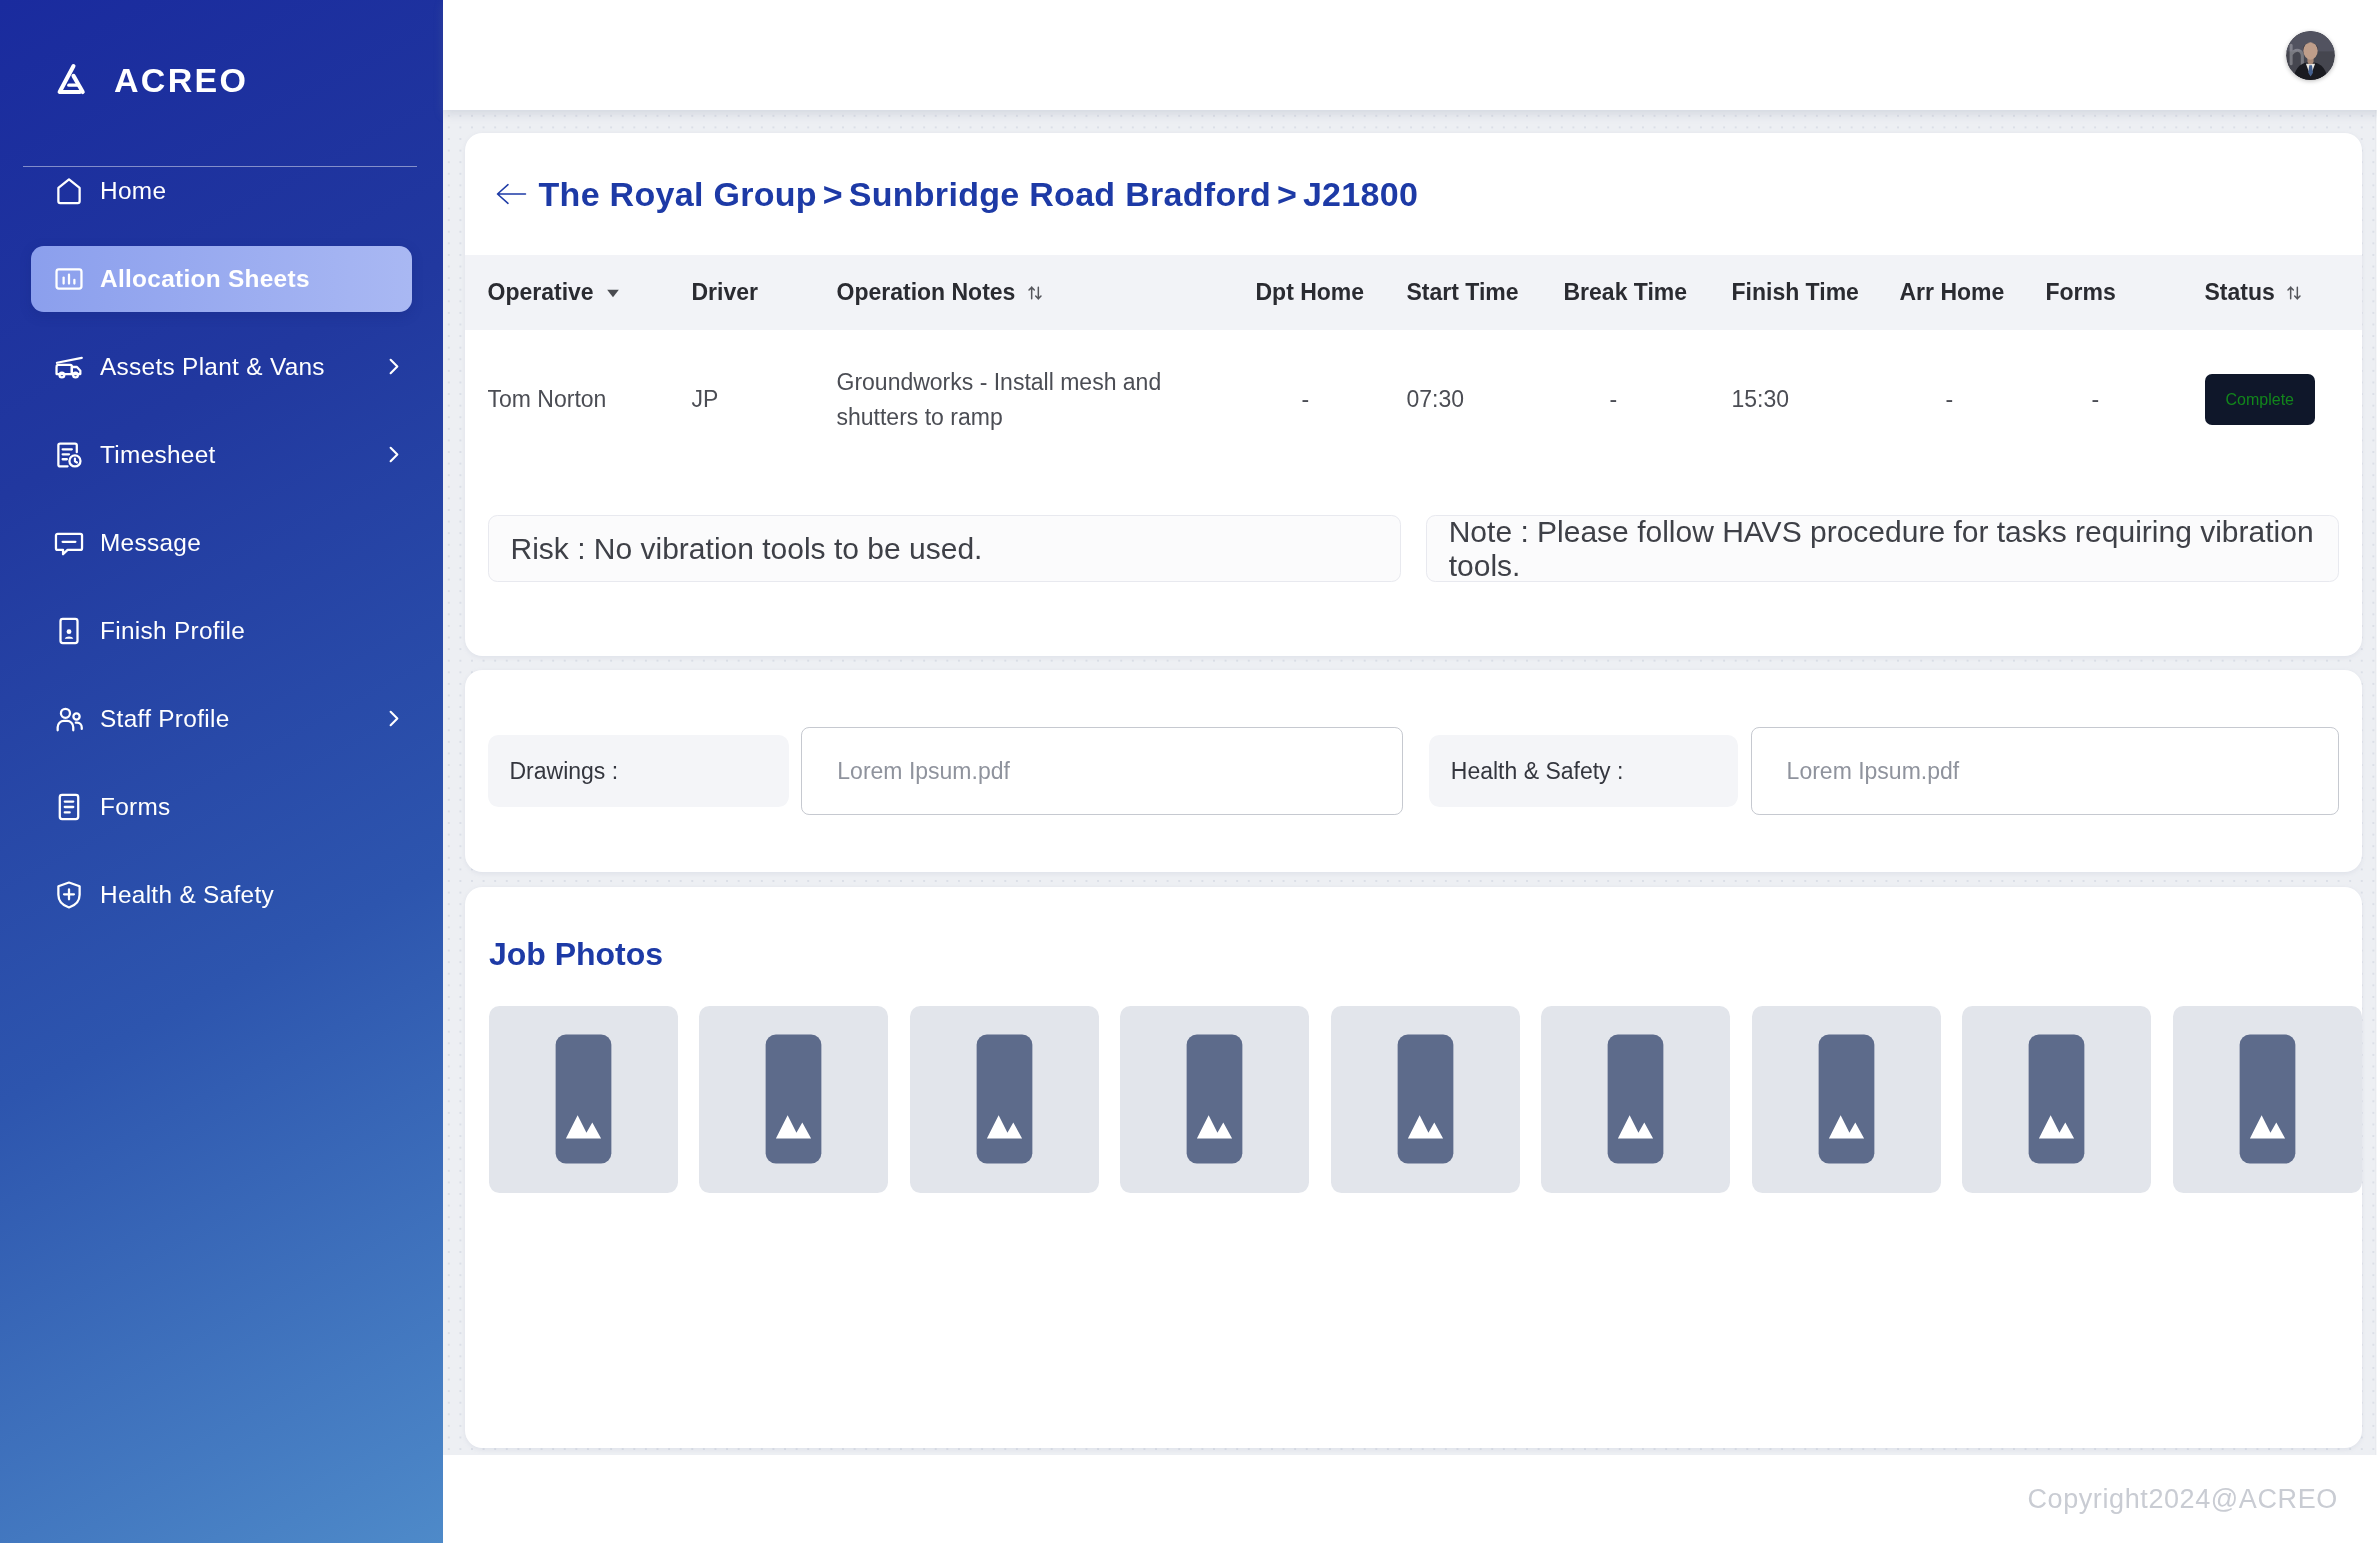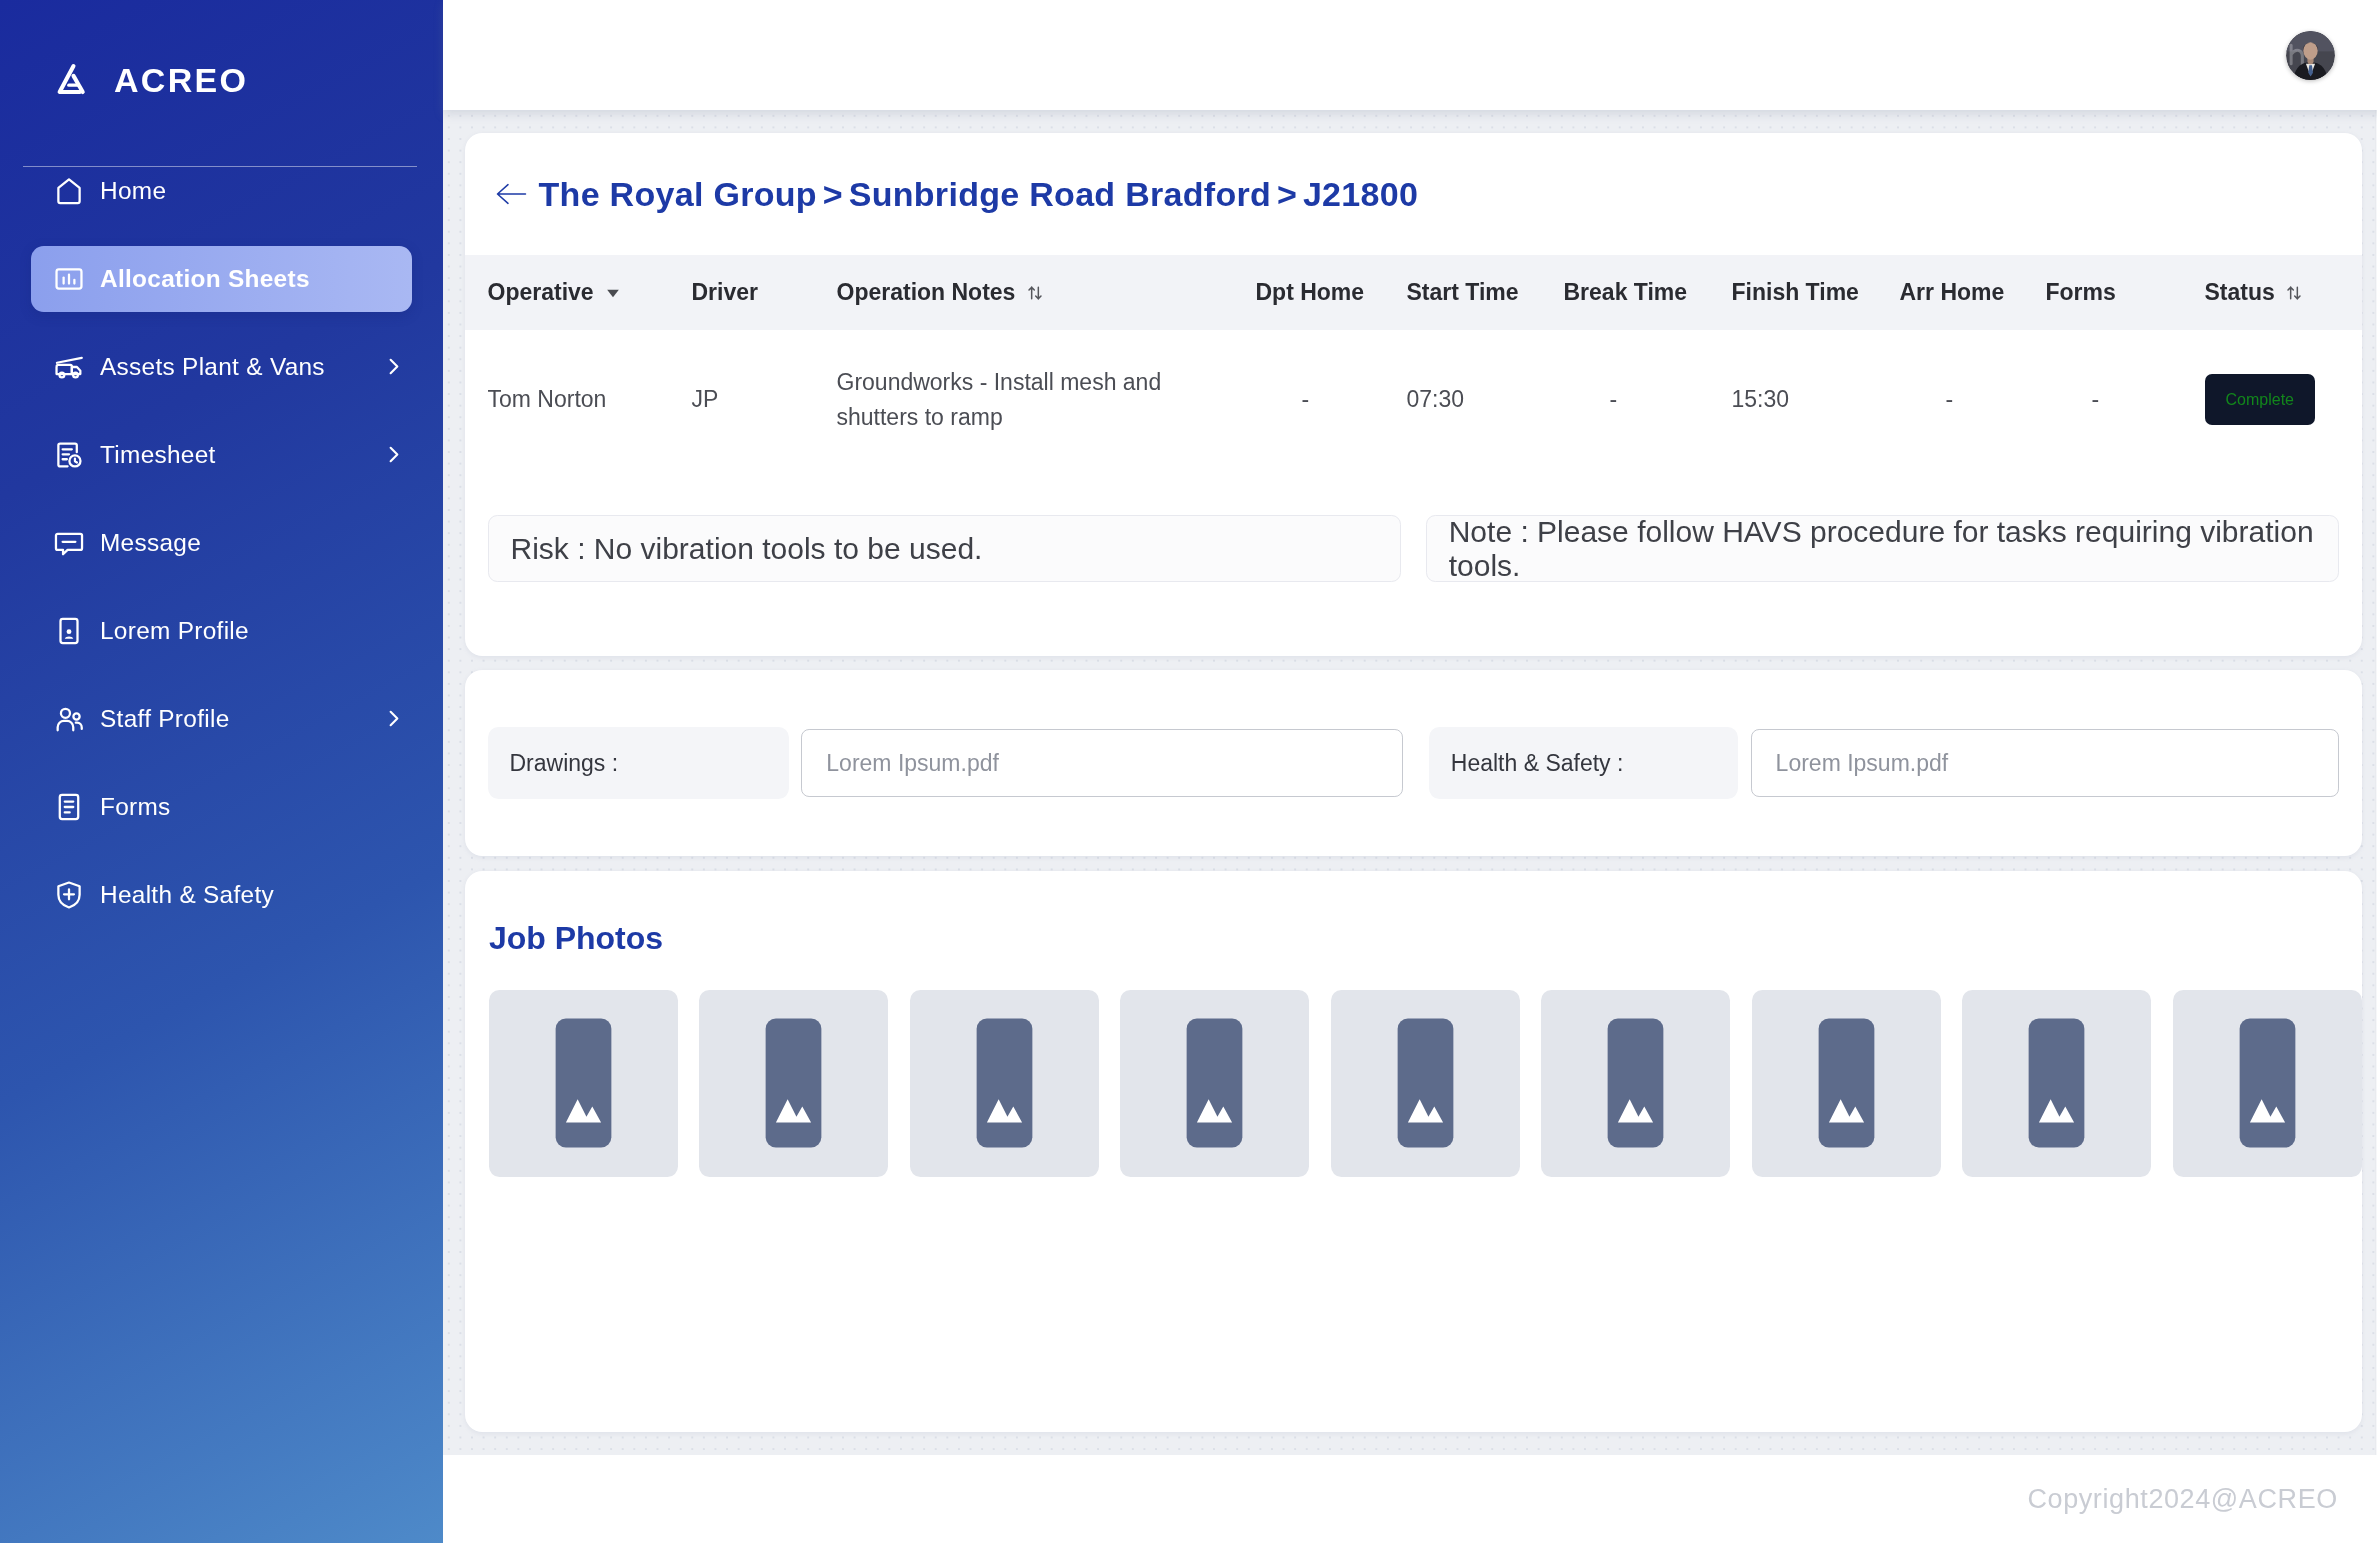--- a/index.html
+++ b/index.html
@@ -81,22 +81,22 @@
     font-size:30px; color:#3e4047; }
   .card-job { padding-bottom:74px; }
 
   
   .card-files { margin-bottom:15px; padding:57px 23px; }
   .files-row { display:flex; align-items:center; }
   .file-label { height:72px; background:#f4f5f8; border-radius:10.4px; display:flex;
     align-items:center; padding:0 22px; font-size:23px; font-weight:500; color:#34363e; }
   .file-label.l1 { width:301px; }
   .file-label.l2 { width:309px; }
-  .file-input { height:68px; background:#fff; border:1.7px solid #c6c9d0; border-radius:8.1px;
-    font-size:23px; color:#8f939d; padding:0 24px;
+  .file-input { height:88px; background:#fff; border:1.7px solid #c6c9d0; border-radius:8.1px;
+    font-size:23px; color:#8f939d; padding:0 35px;
     font-family:"Liberation Sans","DejaVu Sans",sans-serif; }
   .file-input.i1 { width:602px; margin-left:12.8px; }
   .file-input.i2 { flex:1; margin-left:12.8px; }
   .files-gap { width:25.5px; flex:0 0 25.5px; }
 
   
   .card-photos { padding:32px 0 0 0; height:561px; overflow:hidden; }
   .photos-title { font-size:32px; font-weight:700; color:#1d3aa6; line-height:70px;
     padding-left:24.4px; }
   .tiles { display:flex; gap:21.5px; padding-left:24.4px; margin-top:17.4px; overflow:hidden; }
@@ -191,21 +191,21 @@
       </li>
       <li>
         <div class="item-inner">
           <span class="mi">
             <svg viewBox="0 0 24 24">
               <rect x="6" y="3.5" width="12" height="17" rx="1.6"></rect>
               <circle cx="12" cy="12.5" r="1.7" fill="#fff" stroke="none"></circle>
               <path d="M9 17.5 c0.6 -2.2 5.4 -2.2 6 0 Z" fill="#fff" stroke="none"></path>
             </svg>
           </span>
-          <span class="lbl">Lorem Profile</span>
+          <span class="lbl">Finish Profile</span>
         </div>
       </li>
       <li>
         <div class="item-inner">
           <span class="mi">
             <svg viewBox="0 0 24 24">
               <circle cx="9.5" cy="8" r="3.2"></circle>
               <path d="M4 20 v-2.2 a4.4 4.4 0 0 1 4.4 -4.4 h2.2 a4.4 4.4 0 0 1 4.4 4.4 V20"></path>
               <circle cx="17.3" cy="10.3" r="2.2"></circle>
               <path d="M16.8 14.6 h0.9 a3.4 3.4 0 0 1 3.3 3.4 V19"></path>

